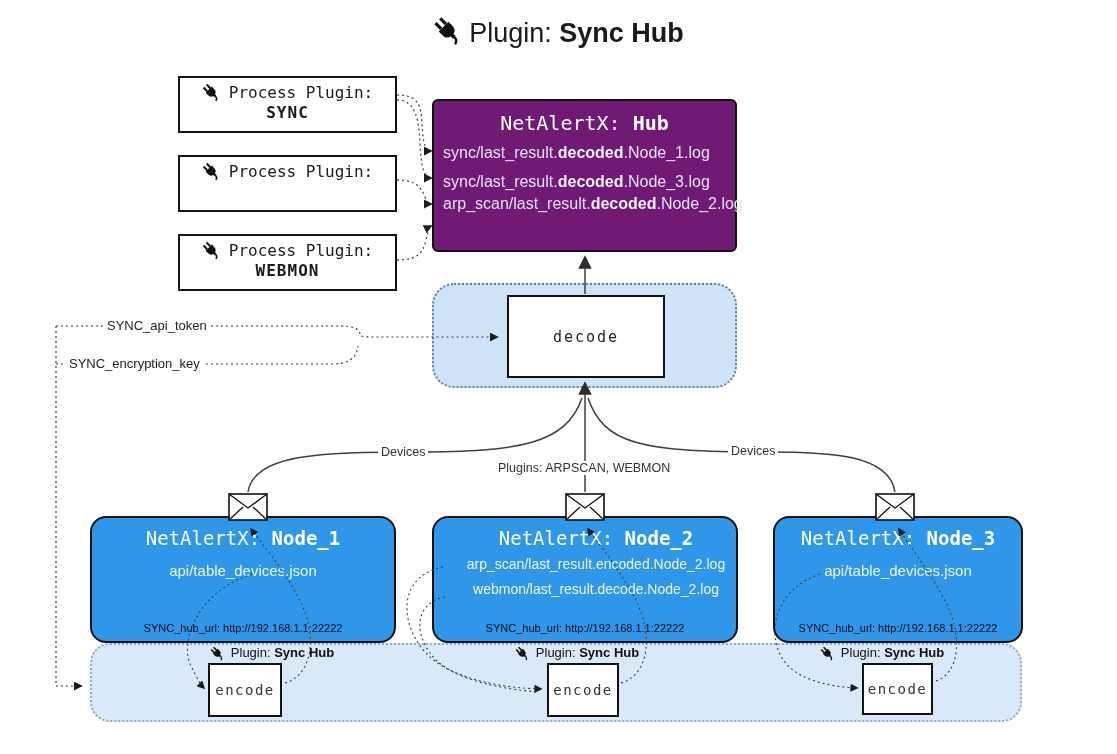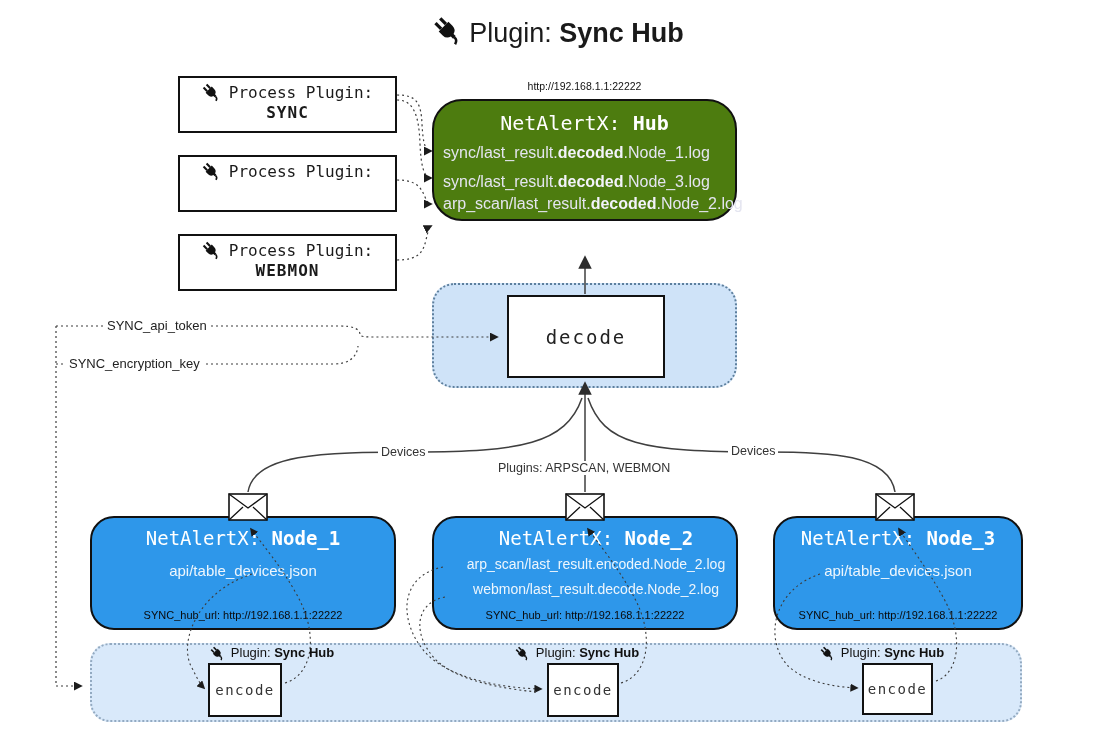--- a/index.html
+++ b/index.html
@@ -11,44 +11,44 @@
   .page-title{left:0;right:0;top:16px;text-align:center;font-size:27px;z-index:3;}
   .page-title .b{font-weight:bold;}
   .plug{display:inline-block;vertical-align:-4px;margin-right:6px;}
   
   .pp-box{left:178px;width:219px;height:57px;border:2px solid #111;background:#fff;z-index:1;
           text-align:center;font-size:16px;}
   .pp-box .row1{margin-top:5px;display:flex;align-items:center;justify-content:center;gap:2px;}
   .pp-box .row2{margin-top:1px;letter-spacing:1px;font-weight:bold;}
   
   .hub-url{left:432px;width:305px;top:80px;text-align:center;font-size:10.5px;color:#111;z-index:1;}
-  .hub-box{left:432px;top:99px;width:305px;height:122px;border:2px solid #111;border-radius:30px;
-           background:#4d7c0f;z-index:1;color:#fff;}
+  .hub-box{left:432px;top:99px;width:305px;height:153px;border:2px solid #111;border-radius:6px;
+           background:#701a75;z-index:1;color:#fff;}
   .hub-title{margin-top:10px;text-align:center;font-size:20px;}
   .hub-title .b{font-weight:bold;}
   .hub-logs{margin-top:9px;padding-left:9px;font-size:16px;color:#e4e5f0;}
   .hub-log{white-space:nowrap;}
   .hub-log .b{font-weight:bold;color:#f3f3fa;}
   .lg1{margin-bottom:11px;} .lg2{margin-bottom:4px;} .lg3{margin-bottom:4px;}
   
   .decode-wrap{left:432px;top:283px;width:305px;height:105px;border:2px dotted #5d7f9d;
                border-radius:22px;background:#cfe3f8;z-index:1;}
   .decode-box{left:507px;top:295px;width:158px;height:83px;background:#fff;border:2px solid #111;
-              display:flex;align-items:center;justify-content:center;font-size:19px;
+              display:flex;align-items:center;justify-content:center;font-size:15px;
               letter-spacing:2px;color:#222;z-index:1;}
   
   .lbl{z-index:3;background:#fff;padding:0 3px;color:#222;white-space:nowrap;}
   .cfg-token{left:104px;top:318px;font-size:13px;}
   .cfg-key{left:66px;top:356px;font-size:13px;}
   .edge-lbl{font-size:12.5px;color:#333;text-align:center;}
   .dev-left{left:378px;top:445px;}
   .dev-right{left:728px;top:444px;}
   .plugins-mid{left:495px;top:461px;}
   
-  .node{top:516px;height:114px;background:#2e97ea;border:2px solid #111;border-radius:24px;
+  .node{top:516px;height:127px;background:#2e97ea;border:2px solid #111;border-radius:16px;
         z-index:1;color:#fff;text-align:center;}
   .node1{left:90px;width:306px;}
   .node2{left:432px;width:306px;padding-left:22px;}
   .node3{left:773px;width:250px;}
   .node-title{margin-top:9px;font-size:19px;}
   .node-title .b{font-weight:bold;}
   .node-file{color:#eef6fd;font-size:15px;margin-top:13px;}
   .node2 .node-file{font-size:14px;margin-top:7px;}
   .node2 .f2{margin-top:9px;}
   .node-huburl{position:absolute;bottom:7px;left:0;right:0;text-align:center;font-size:11px;color:#0a0a0a;}
@@ -159,21 +159,20 @@
             <rect x="13.4" y="0.5" width="2.6" height="6.5"></rect>
             <path d="M6.5 7 h11 v4.5 a5.5 5.5 0 0 1 -4 5.3 v2.4 h-3 v-2.4 a5.5 5.5 0 0 1 -4 -5.3 z"></path>
             <path d="M12 19 q0.5 3.5 -3.5 4.5" stroke="#111" stroke-width="2" fill="none"></path>
           </g>
         </svg>
       <span>Process Plugin:</span>
       </div>
     <div class="row2">WEBMON</div>
   </div>
 
-  <div class="abs hub-url">http://192.168.1.1:22222</div>
   <div class="abs hub-box">
     <div class="hub-title mono">
       <span>NetAlertX: </span><span class="b">Hub</span>
     </div>
     <div class="hub-logs">
       <div class="hub-log lg1"><span>sync/last_result.</span><span class="b">decoded</span><span>.Node_1.log</span></div>
       <div class="hub-log lg2"><span>sync/last_result.</span><span class="b">decoded</span><span>.Node_3.log</span></div>
       <div class="hub-log lg3"><span>arp_scan/last_result.</span><span class="b">decoded</span><span>.Node_2.log</span></div>
     </div>
   </div>

